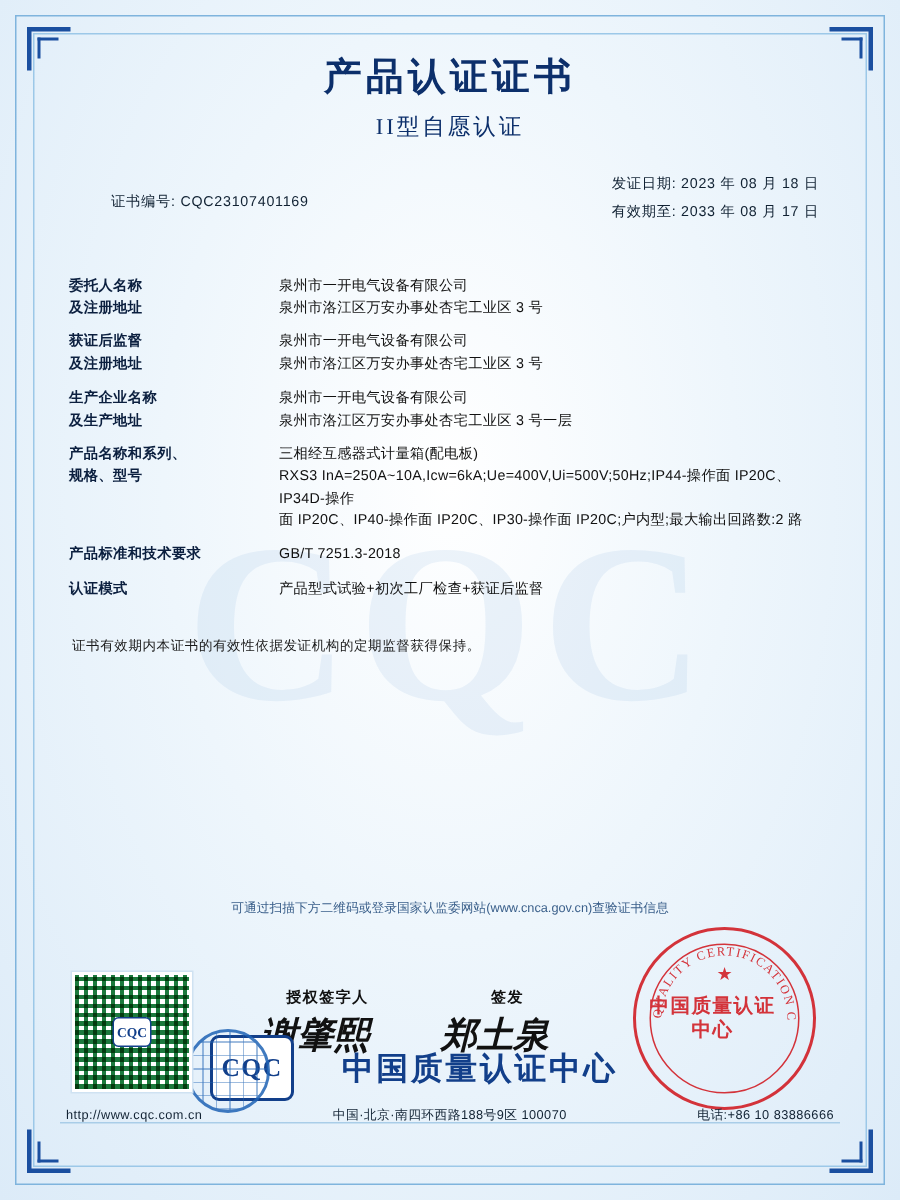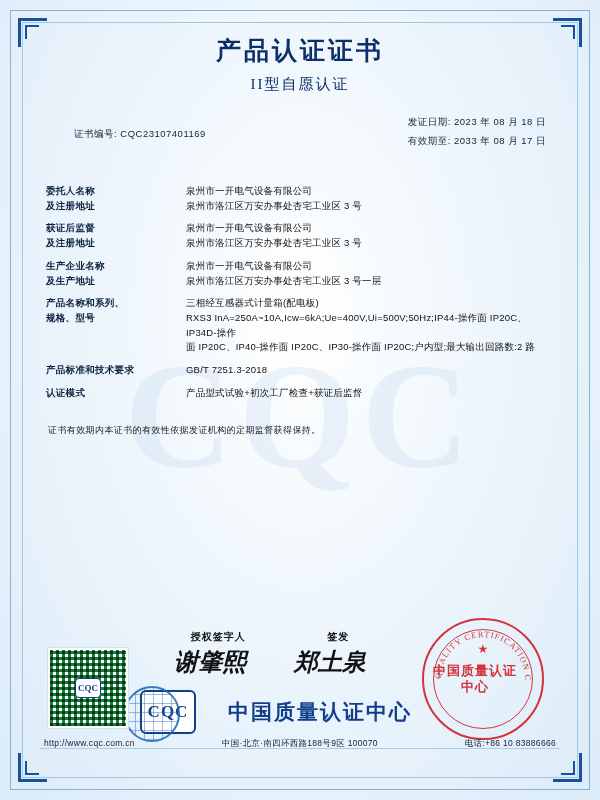--- a/index.html
+++ b/index.html
@@ -154,21 +154,21 @@
     top: 600px;
     text-align: center;
     font-size: 8.5px;
     color: #3a5f8a;
   }
 
   
   .sign-area {
     position: absolute;
     left: 150px;
-    top: 630px;
+    top: 658px;
     width: 240px;
     text-align: center;
   }
   .sign-heads {
     display: flex;
     justify-content: space-around;
     font-size: 10px;
     color: #111;
     font-weight: bold;
     letter-spacing: 1px;
@@ -415,20 +415,21 @@
         </tr>
       </tbody>
     </table>
 
     <div class="notes">
       <div>证书有效期内本证书的有效性依据发证机构的定期监督获得保持。</div>
     </div>
 
   </div>
 
+  <div class="cnca-line">可通过扫描下方二维码或登录国家认监委网站(www.cnca.gov.cn)查验证书信息</div>
 
   <div class="sign-area">
     <div class="sign-heads">
       <span>授权签字人</span>
       <span>签发</span>
     </div>
     <div class="sign-names">
       <span>谢肇熙</span>
       <span>郑土泉</span>
     </div>

